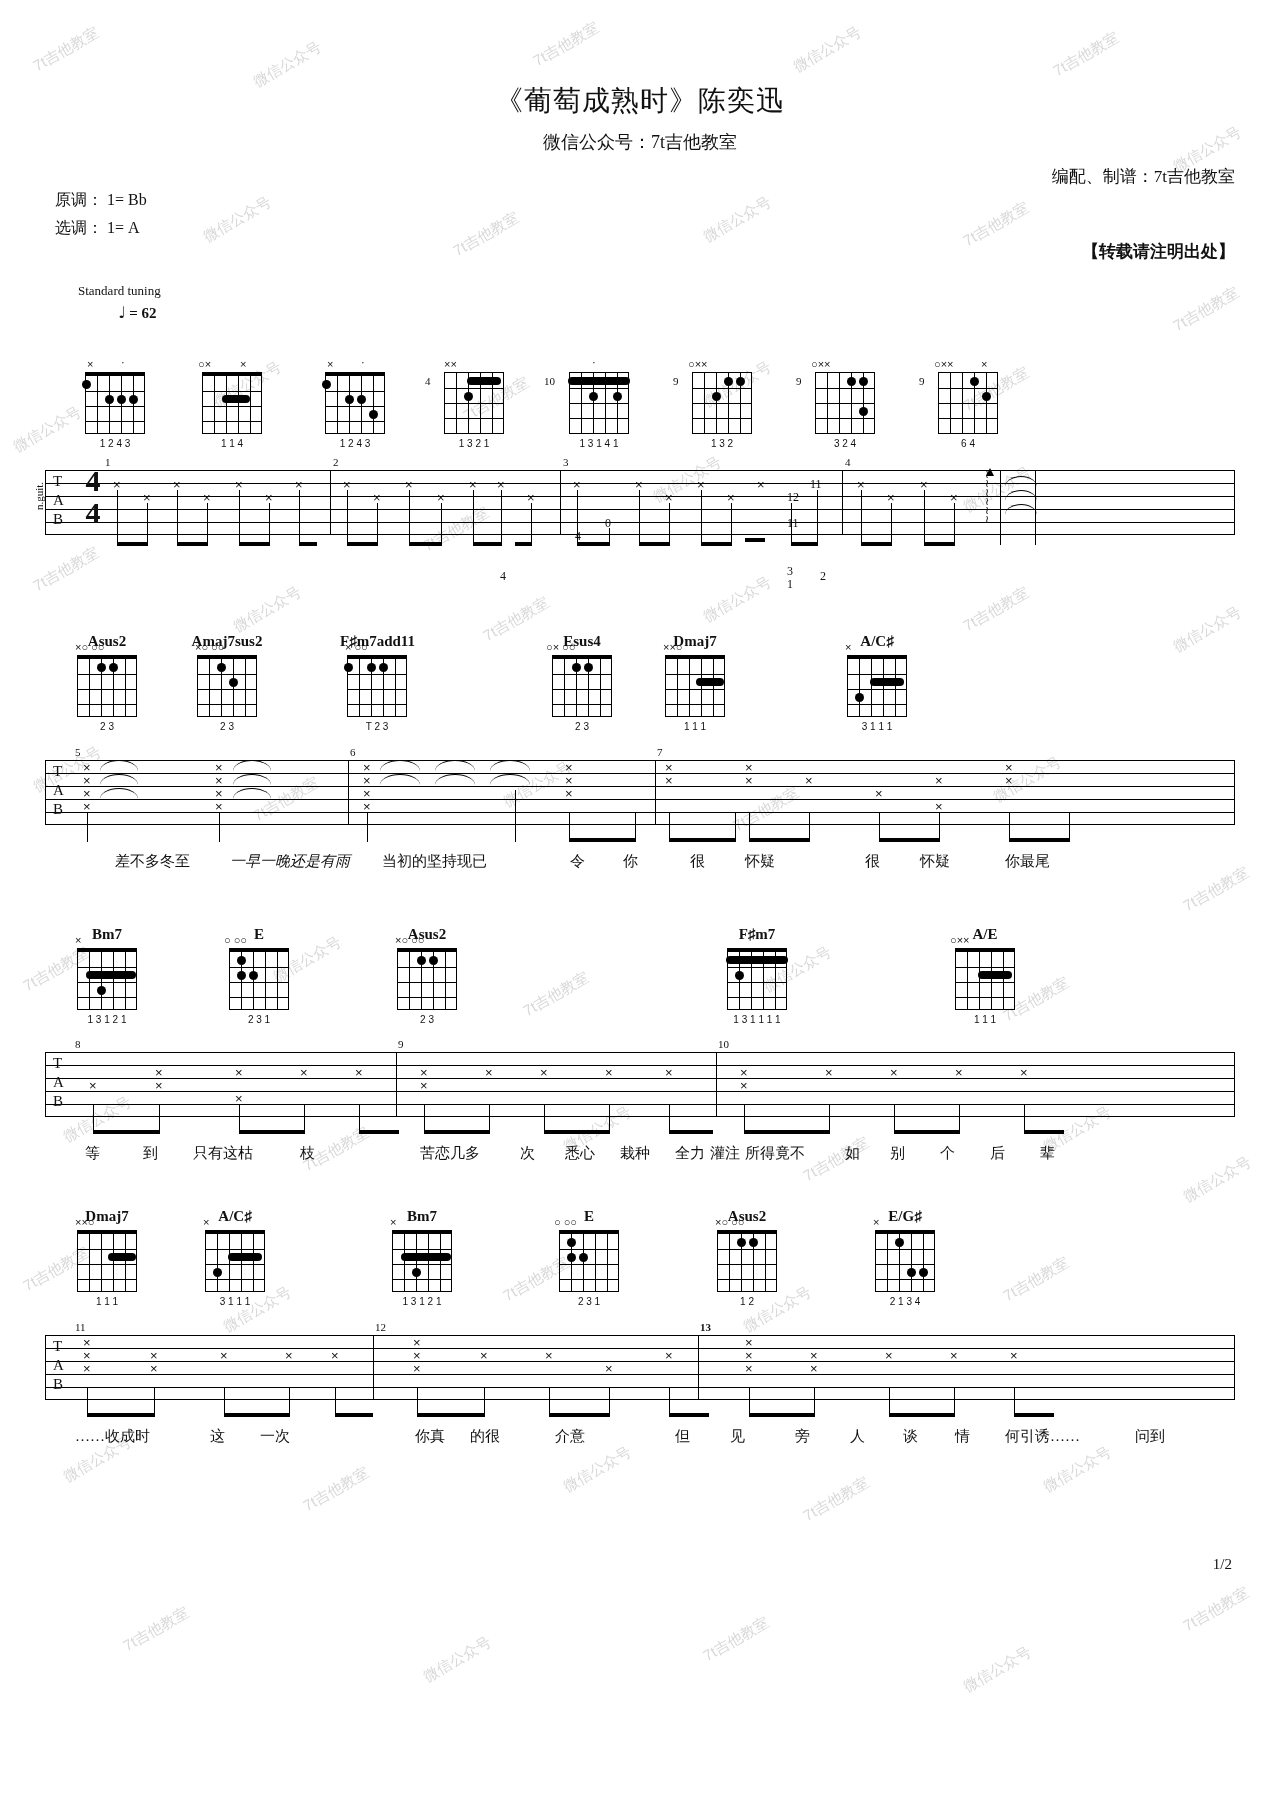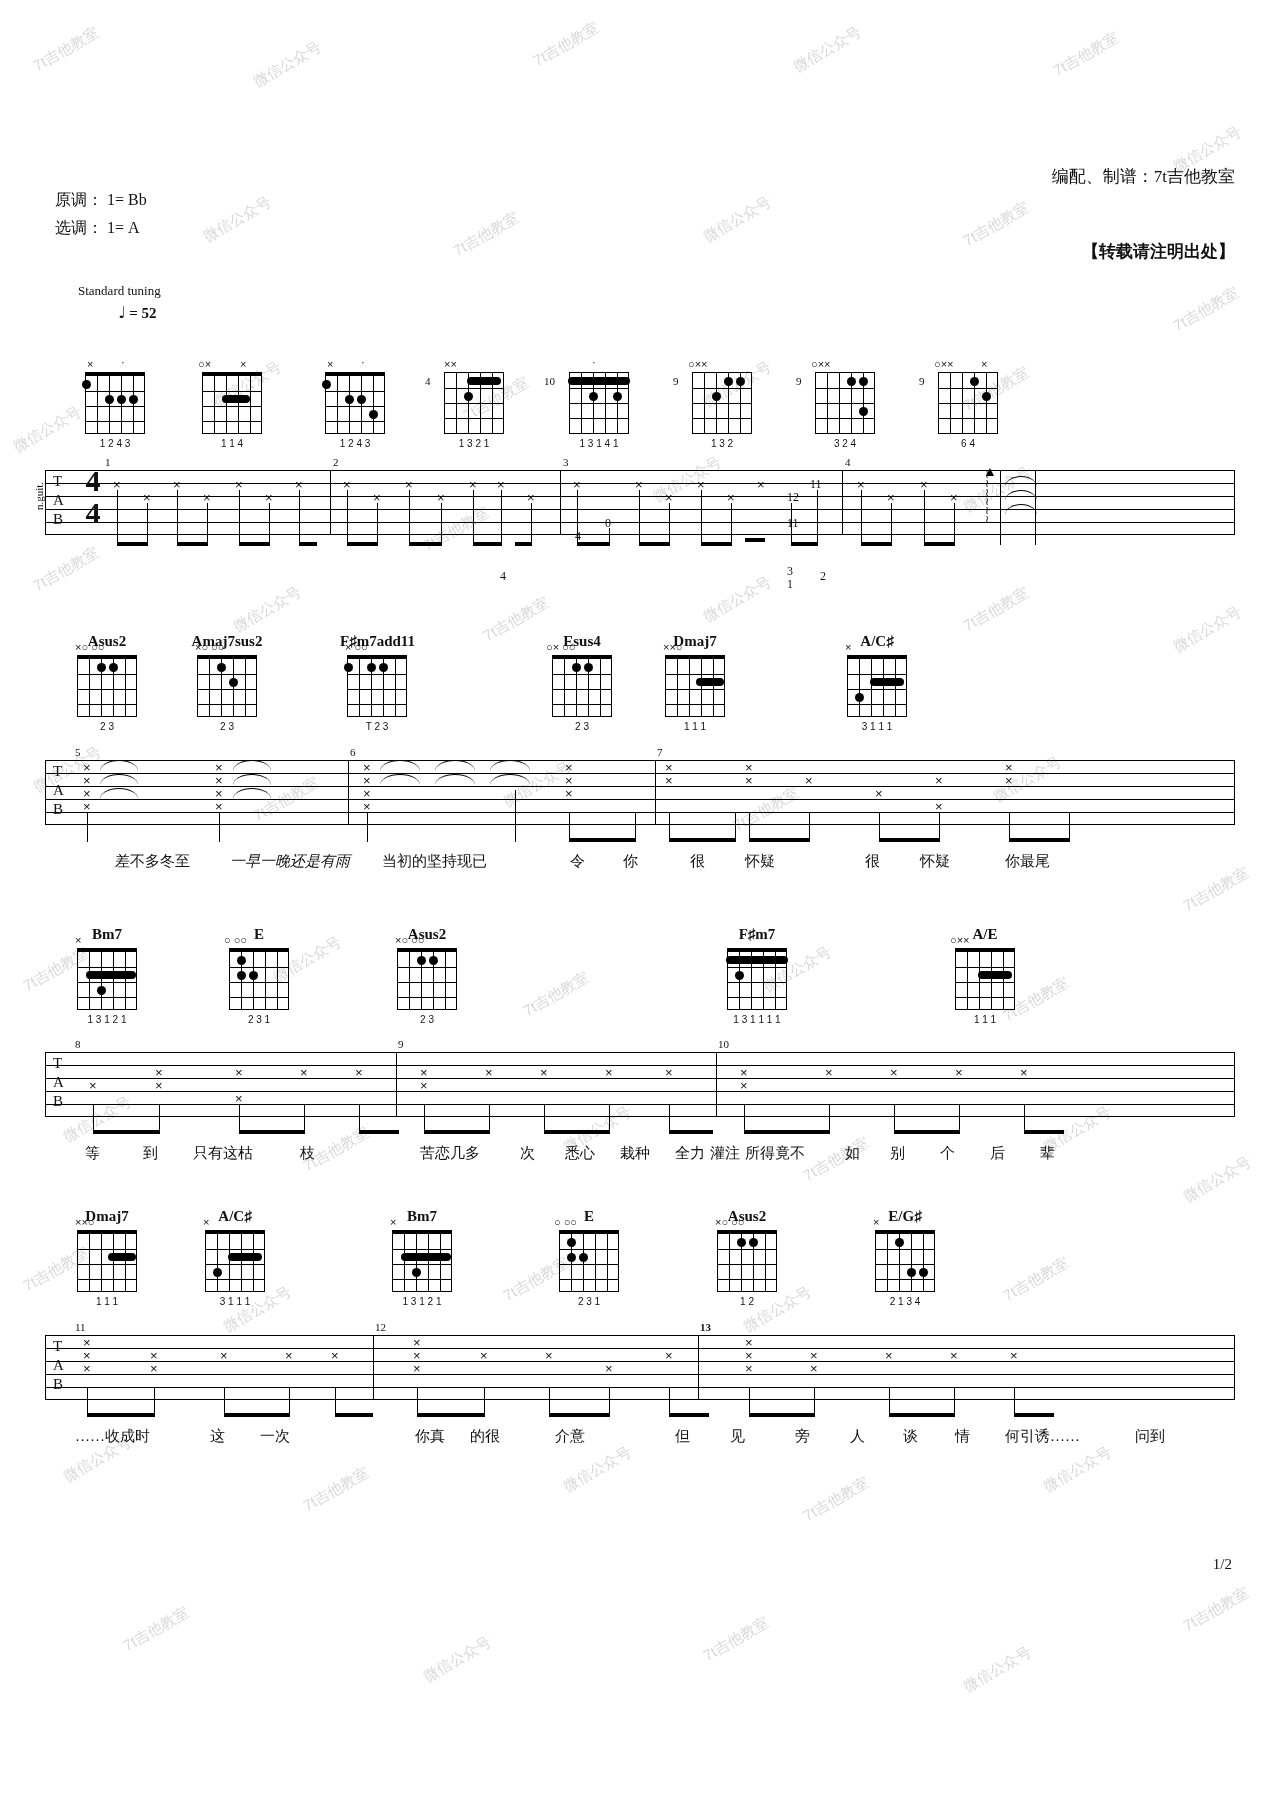--- a/index.html
+++ b/index.html
@@ -109,26 +109,28 @@
   <div class="wm" style="left:300px;top:1480px;">7t吉他教室</div>
   <div class="wm" style="left:560px;top:1460px;">微信公众号</div>
   <div class="wm" style="left:800px;top:1490px;">7t吉他教室</div>
   <div class="wm" style="left:1040px;top:1460px;">微信公众号</div>
   <div class="wm" style="left:1180px;top:1600px;">7t吉他教室</div>
   <div class="wm" style="left:120px;top:1620px;">7t吉他教室</div>
   <div class="wm" style="left:420px;top:1650px;">微信公众号</div>
   <div class="wm" style="left:700px;top:1630px;">7t吉他教室</div>
   <div class="wm" style="left:960px;top:1660px;">微信公众号</div>
 
+  <div class="title">《葡萄成熟时》陈奕迅</div>
+  <div class="subtitle">微信公众号：7t吉他教室</div>
   <div class="credit">编配、制谱：7t吉他教室</div>
   <div class="reprint">【转载请注明出处】</div>
   <div class="keyline1">原调： 1= Bb</div>
   <div class="keyline2">选调： 1= A</div>
   <div class="tuning">Standard tuning</div>
-  <div class="tempo"><span class="note">♩</span> <span>= 52</span></div>
+  <div class="tempo"><span class="note">♩</span> <span>= 62</span></div>
   <div class="pagenum">1/2</div>
 
   <div class="chord" style="left:78px;top:372px;">
     <div class="marks">
       <span style="left:9px;top:0;">×</span>
         <span style="left:43px;top:-2px;">·</span>
     </div>
     <div class="grid nut">
       <div class="v" style="left:11px"></div>
         <div class="v" style="left:23px"></div>

